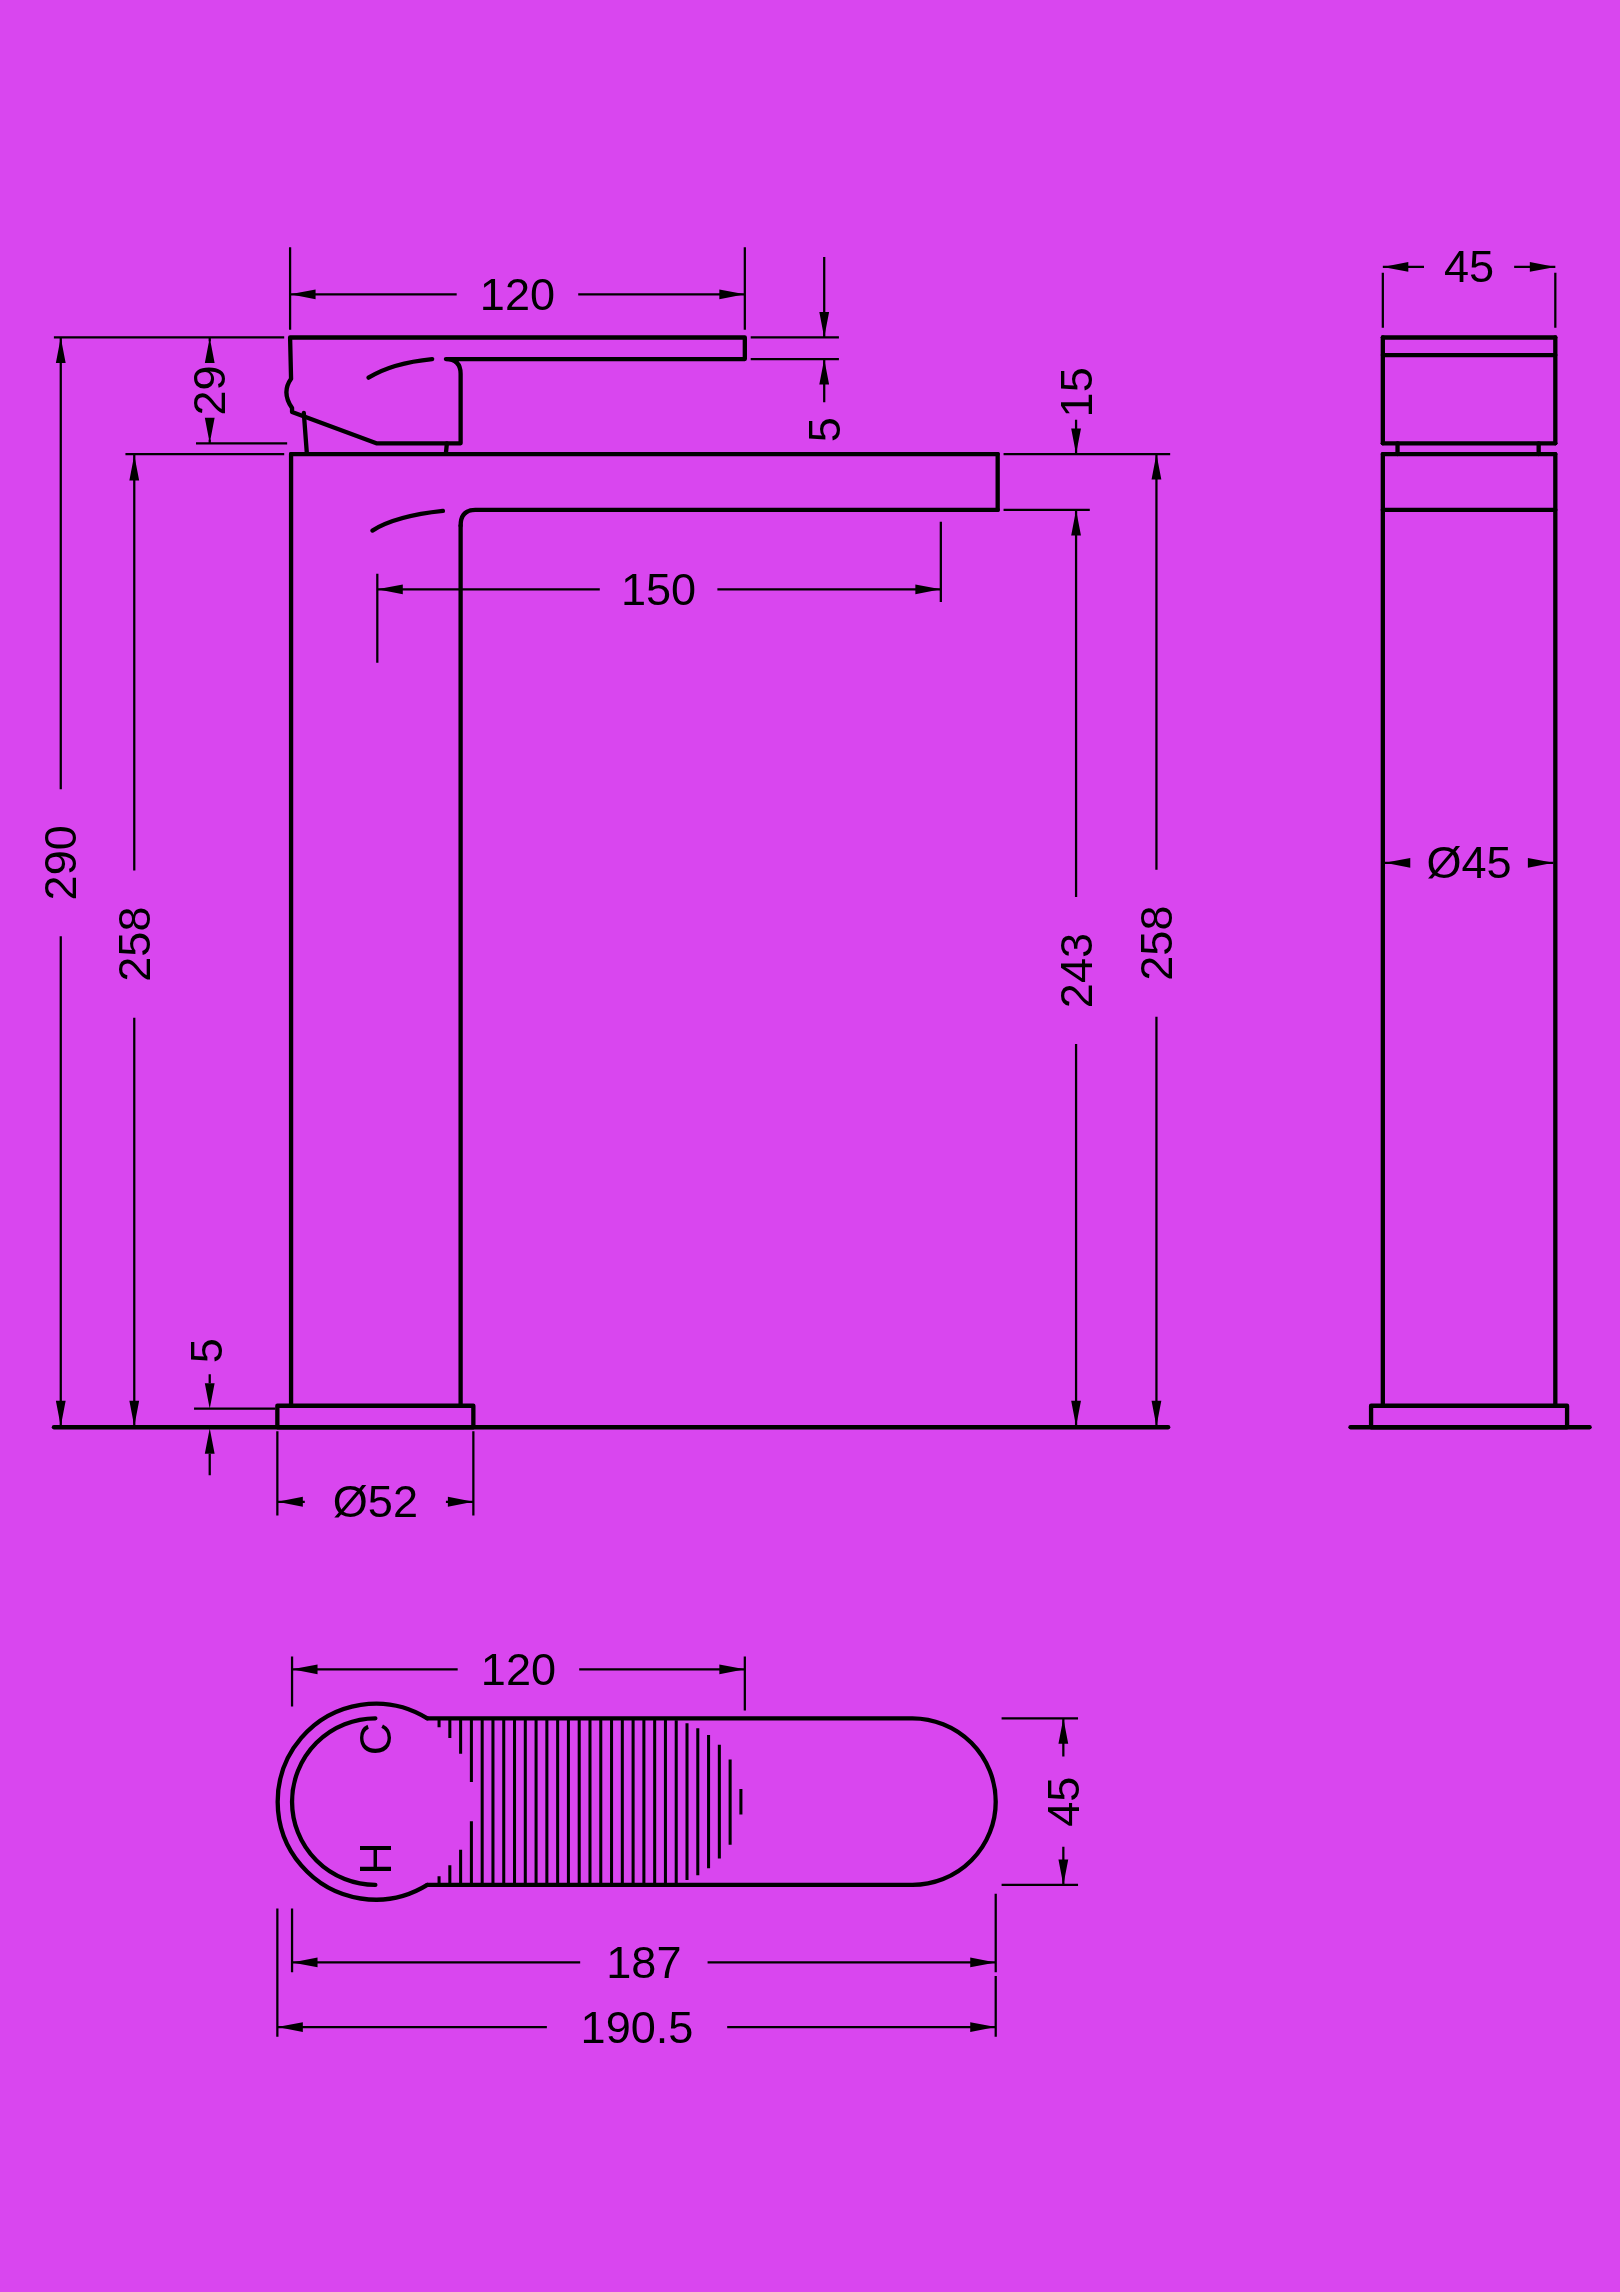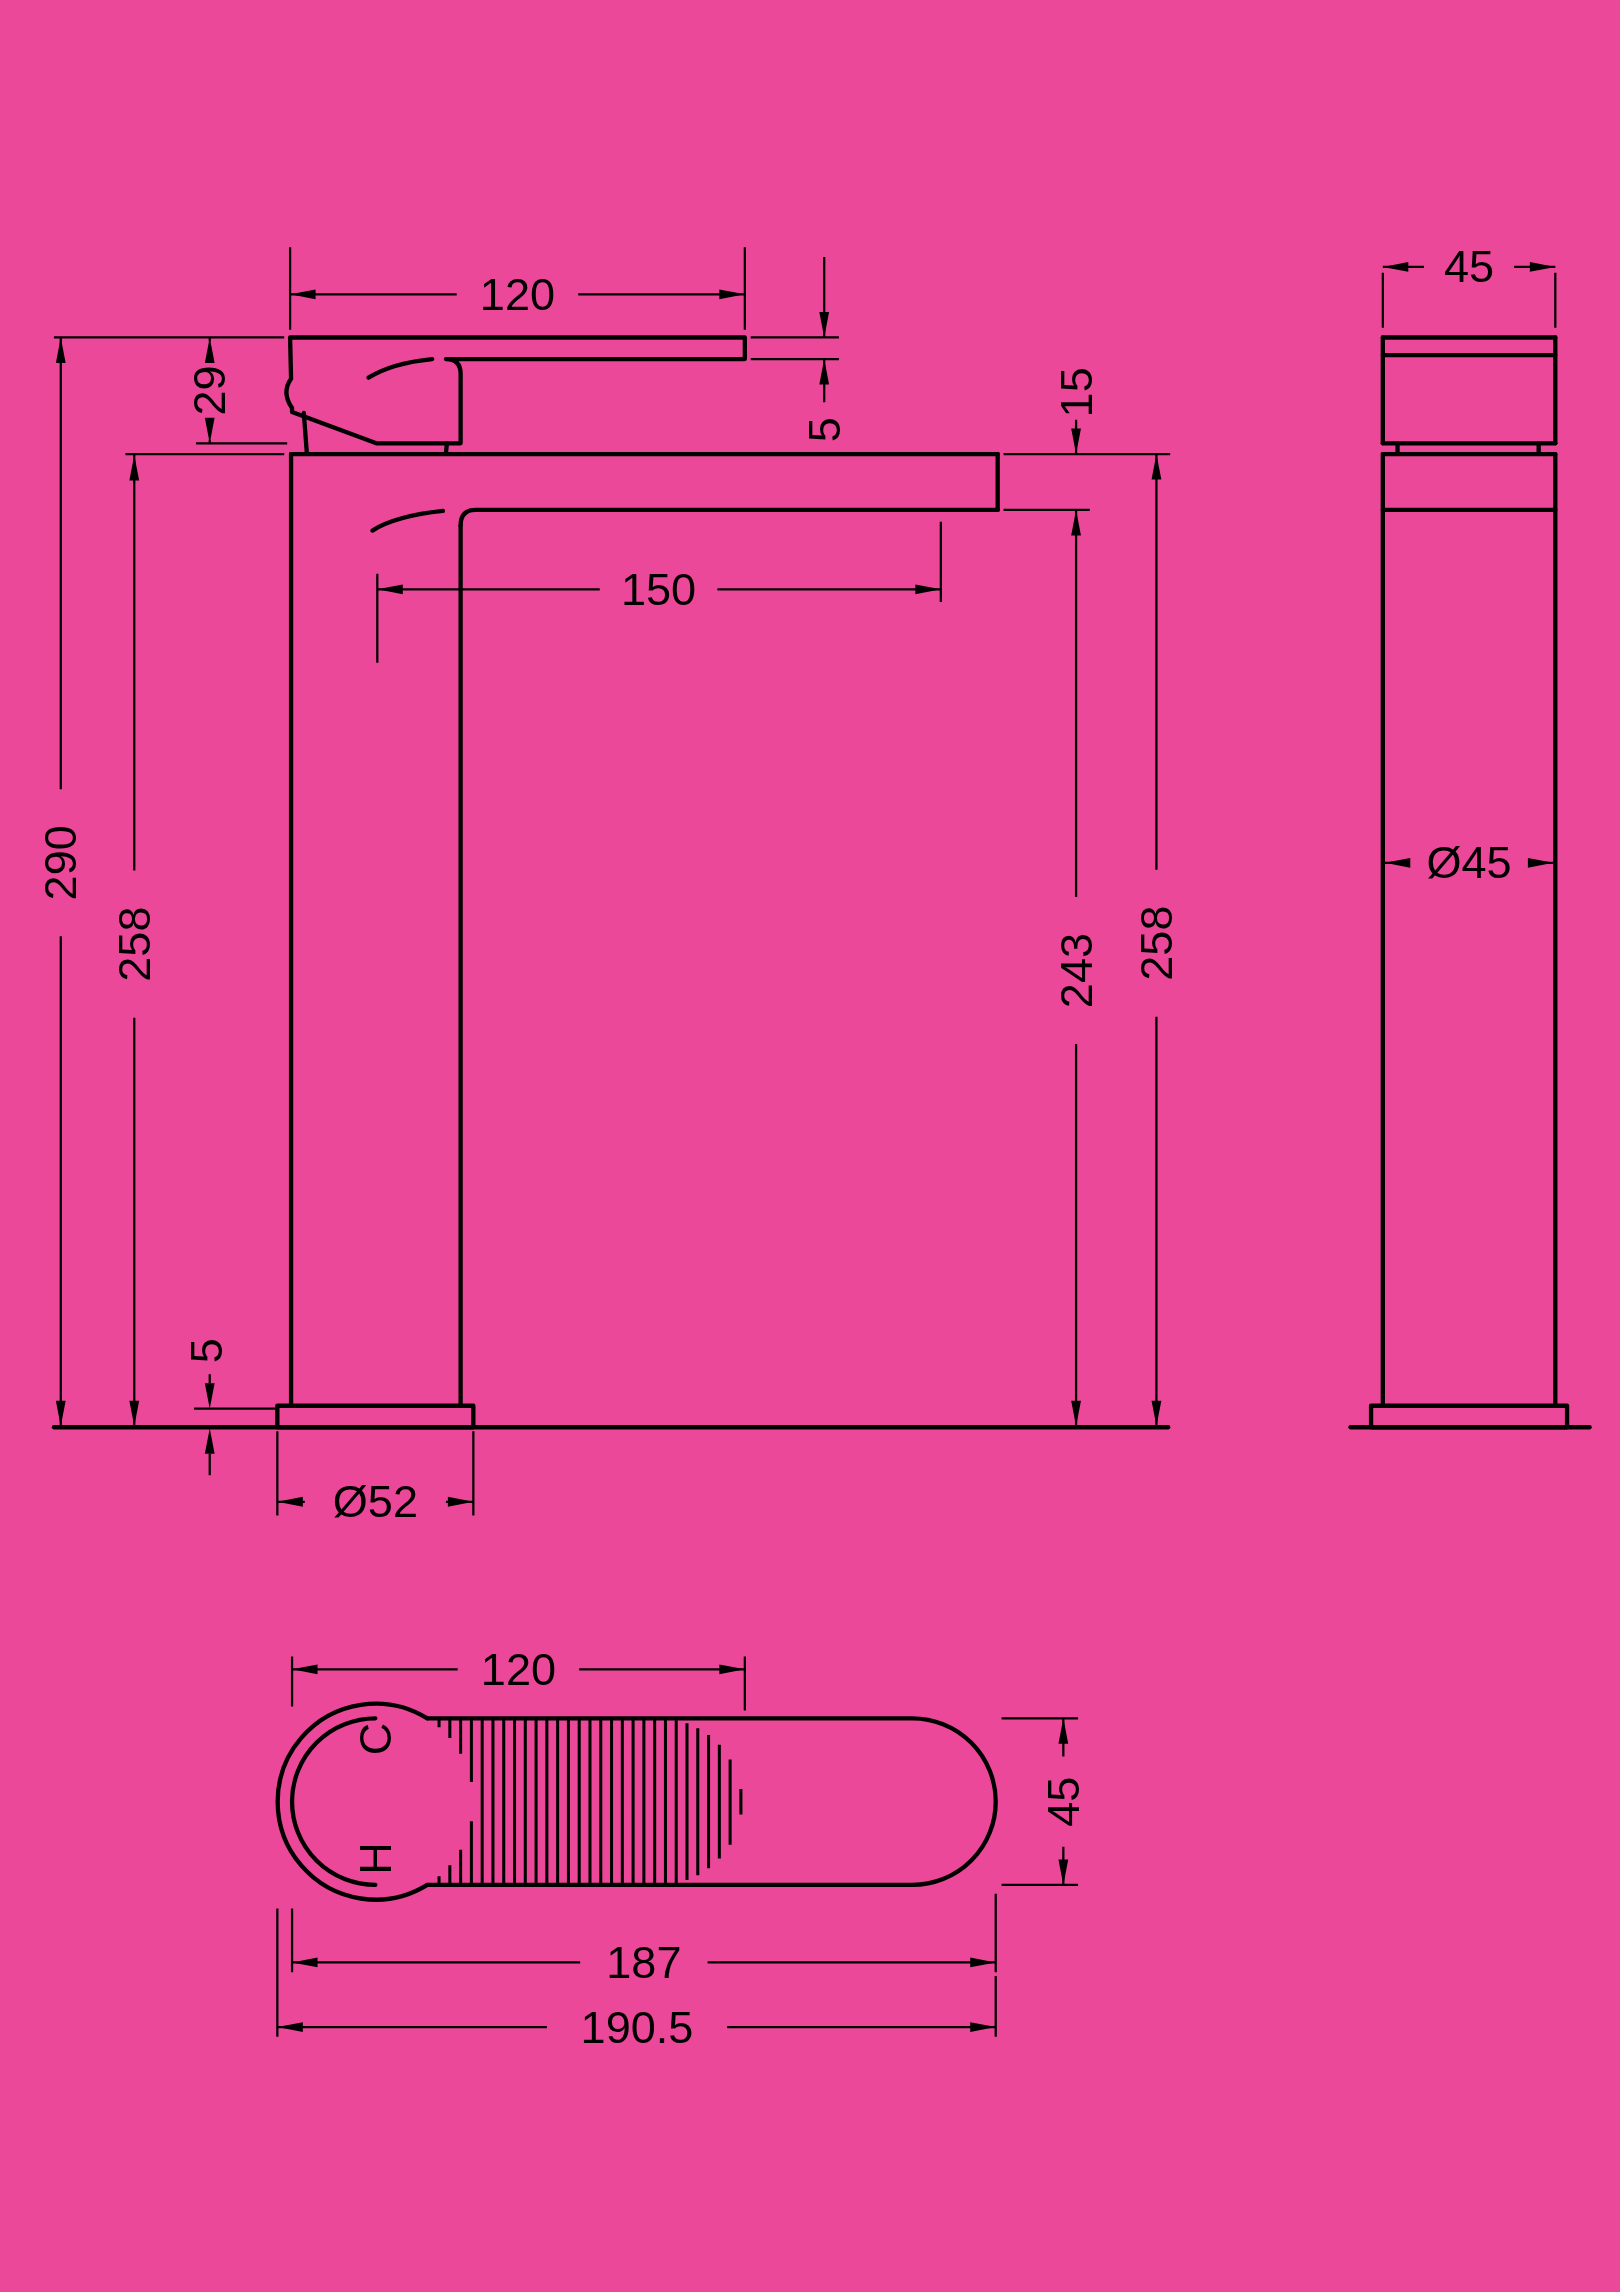--- a/index.html
+++ b/index.html
@@ -1,16 +1,16 @@
 <!DOCTYPE html>
 <html><head>
 <meta charset="utf-8">
 <style>
   html,body { margin:0; padding:0; background:#ffffff; }
-  .page { width:1620px; height:2293px; position:relative; background:#ec4899; }
+  .page { width:1620px; height:2293px; position:relative; background:#d946ef; }
   svg { display:block; }
   .obj  { stroke:#000; stroke-width:4.4; fill:none; stroke-linecap:round; stroke-linejoin:round; }
   .thin { stroke:#000; stroke-width:2.3; fill:none; stroke-linecap:butt; }
   .hatch{ stroke:#000; stroke-width:3.1; fill:none; stroke-linecap:butt; }
   .arrow{ fill:#000; stroke:none; }
   .dim-text { font-family:"Liberation Sans","DejaVu Sans",sans-serif; font-size:46px;
               fill:#000; text-anchor:middle; dominant-baseline:central; }
 </style>
 </head>
 <body>

